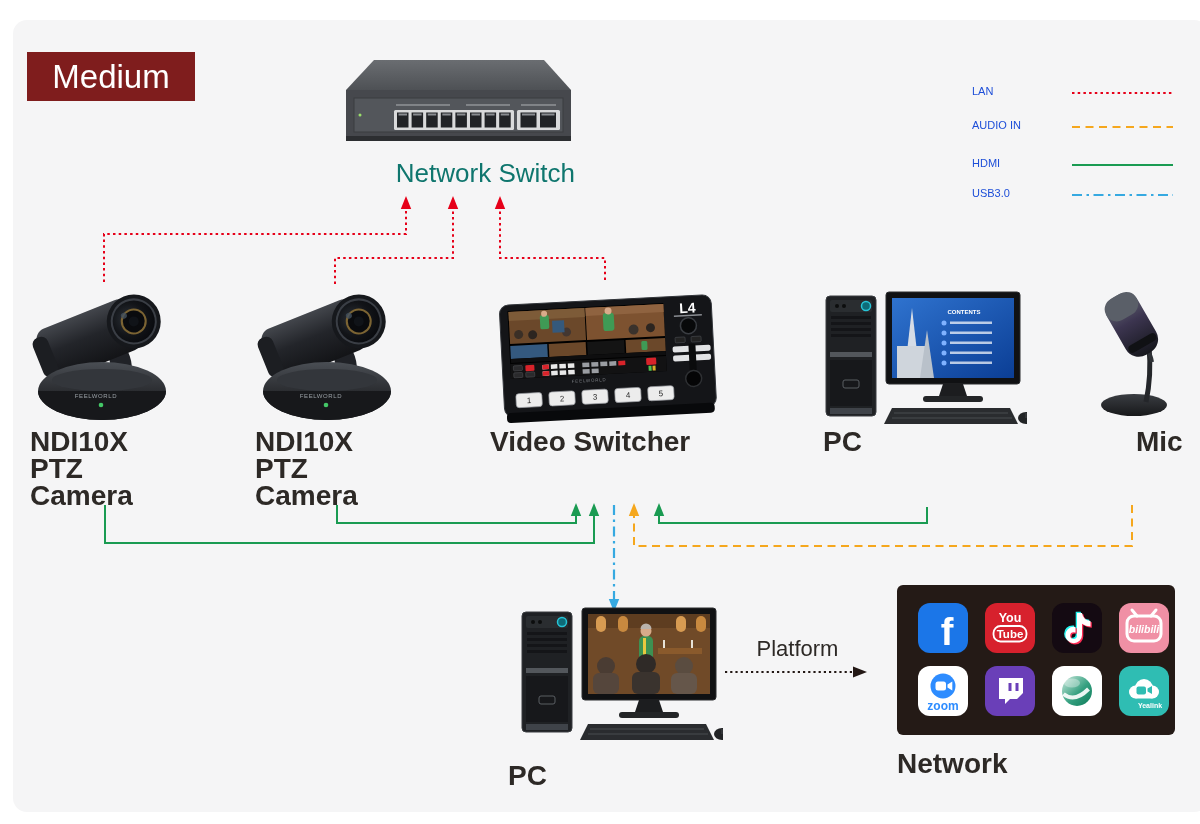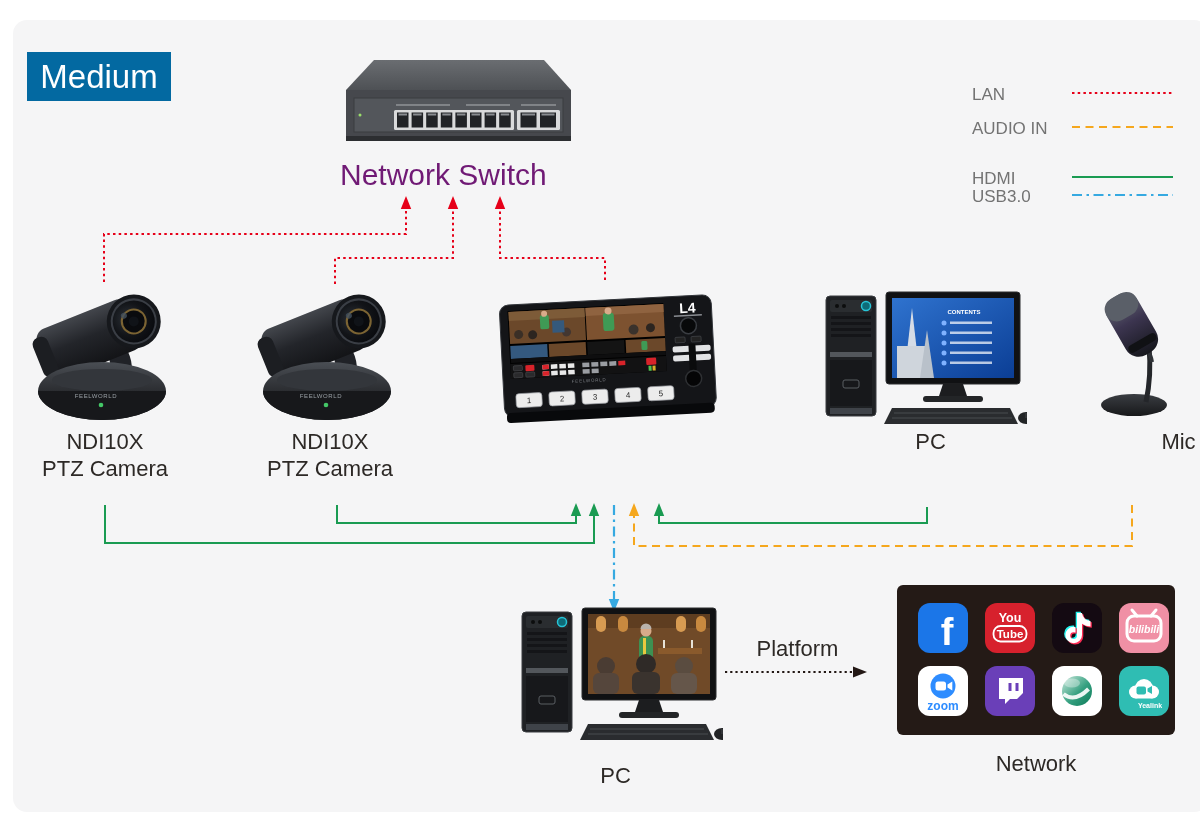--- a/index.html
+++ b/index.html
@@ -1,25 +1,25 @@
 <!DOCTYPE html>
 <html><head>
 <meta charset="utf-8">
 <style>
   html,body{margin:0;padding:0;}
   body{width:1200px;height:824px;position:relative;overflow:hidden;background:#ffffff;
        font-family:"Liberation Sans","DejaVu Sans",sans-serif;}
   .panel{position:absolute;left:13px;top:20px;width:1195px;height:792px;background:#f5f5f6;border-radius:14px;}
   .abs{position:absolute;}
-  .badge{left:27px;top:52px;width:144px;height:49px;background:#0369a1;color:#fff;
+  .badge{left:27px;top:52px;width:168px;height:49px;background:#7f1d1d;color:#fff;
          display:flex;align-items:center;justify-content:center;font-size:33px;font-weight:400;}
-  .node-label{color:#2d2926;font-size:22px;line-height:27px;text-align:center;}
-  .big-label{color:#701a75;font-size:30px;text-align:left;}
+  .node-label{color:#2d2926;font-size:28px;line-height:27px;text-align:left;font-weight:bold;}
+  .big-label{color:#0f766e;font-size:26px;text-align:right;}
   .legend-row{left:972px;width:220px;height:22px;}
-  .legend-label{position:absolute;left:0;top:0;font-size:17px;color:#737373;}
+  .legend-label{position:absolute;left:0;top:0;font-size:11px;color:#1d4ed8;}
   .legend-line{position:absolute;left:100px;top:7px;width:102px;height:4px;overflow:visible;}
   .dash-lan{stroke-width:2;stroke-dasharray:2.5 3.2;}
   .dash-audio{stroke-width:2;stroke-dasharray:8 5.5;}
   .dash-hdmi{stroke-width:2;}
   .dash-usb{stroke-width:2.2;stroke-dasharray:10 4.5 2.5 4.5;}
   .dash-stream{stroke-width:2;stroke-dasharray:2.2 3;}
   #wires{left:0;top:0;width:1200px;height:824px;pointer-events:none;}
   .platform-box{left:897px;top:585px;width:278px;height:150px;background:#241a16;border-radius:6px;
                 display:grid;grid-template-columns:repeat(4,50px);grid-template-rows:repeat(2,50px);
                 column-gap:17px;row-gap:13px;padding:18px 0 0 21px;box-sizing:border-box;}
@@ -128,21 +128,21 @@
   <svg class="legend-line">
       <line x1="0" y1="1" x2="101" y2="1" class="dash-lan" stroke="#e60019"></line>
     </svg>
 </div>
 <div class="abs legend-row" style="top:119px;">
   <span class="legend-label">AUDIO IN</span>
   <svg class="legend-line">
       <line x1="0" y1="1" x2="101" y2="1" class="dash-audio" stroke="#f5a71d"></line>
     </svg>
 </div>
-<div class="abs legend-row" style="top:169px;text-align:center;">
+<div class="abs legend-row" style="top:157px;text-align:center;">
   <span class="legend-label">HDMI</span>
   <svg class="legend-line">
       <line x1="0" y1="1" x2="101" y2="1" class="dash-hdmi" stroke="#1a9b52"></line>
     </svg>
 </div>
 <div class="abs legend-row" style="top:187px;text-align:right;">
   <span class="legend-label">USB3.0</span>
   <svg class="legend-line">
       <line x1="0" y1="1" x2="101" y2="1" class="dash-usb" stroke="#36a9e1"></line>
     </svg>
@@ -282,20 +282,21 @@
       <rect x="156" y="101" width="26" height="14" rx="3" fill="#ececec" stroke="#9a9da2" stroke-width="0.7"></rect>
       <text x="37" y="111" font-size="8" fill="#232323" text-anchor="middle">1</text>
       <text x="70" y="111" font-size="8" fill="#232323" text-anchor="middle">2</text>
       <text x="103" y="111" font-size="8" fill="#232323" text-anchor="middle">3</text>
       <text x="136" y="111" font-size="8" fill="#232323" text-anchor="middle">4</text>
       <text x="169" y="111" font-size="8" fill="#232323" text-anchor="middle">5</text>
     </g>
   </g>
 </svg>
 <div class="abs node-label" style="left:490px;top:428px;width:238px;">
+  <div>Video Switcher</div>
 </div>
 
 <svg class="abs" style="left:812px;top:290px;" width="215" height="148" viewBox="0 0 215 148">
   <defs>
     <linearGradient id="pptScr" x1="0" y1="0" x2="1" y2="1">
       <stop offset="0" stop-color="#2f73cf"></stop>
         <stop offset="1" stop-color="#0b3e95"></stop>
     </linearGradient>
     <g id="pcTower">
       <rect x="0" y="0" width="50" height="120" rx="4" fill="#1f2124" stroke="#3a3d41"></rect>

